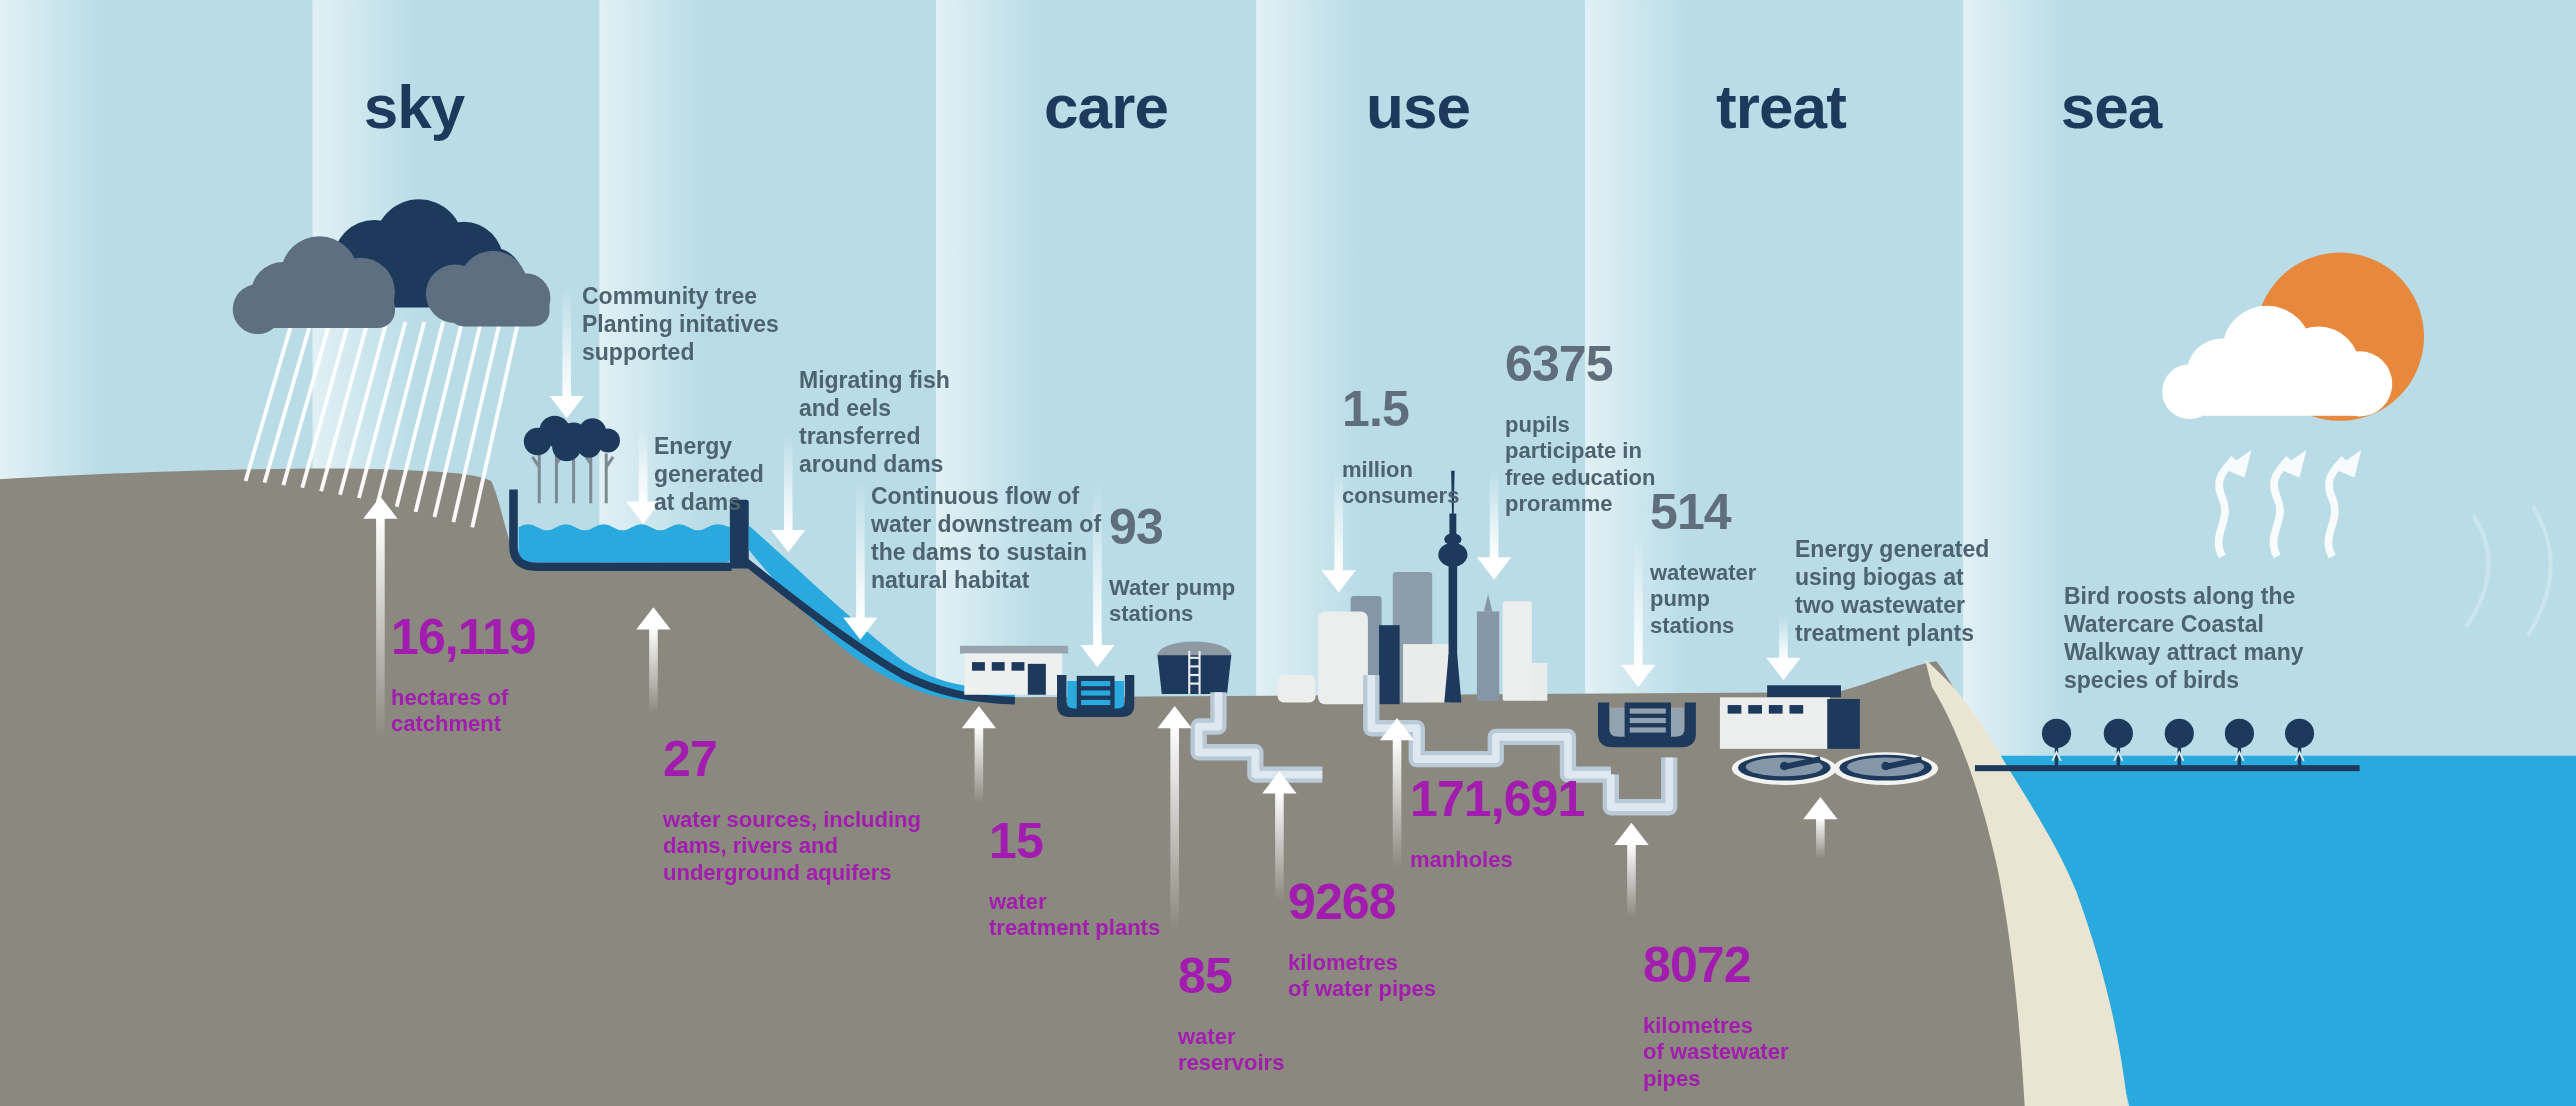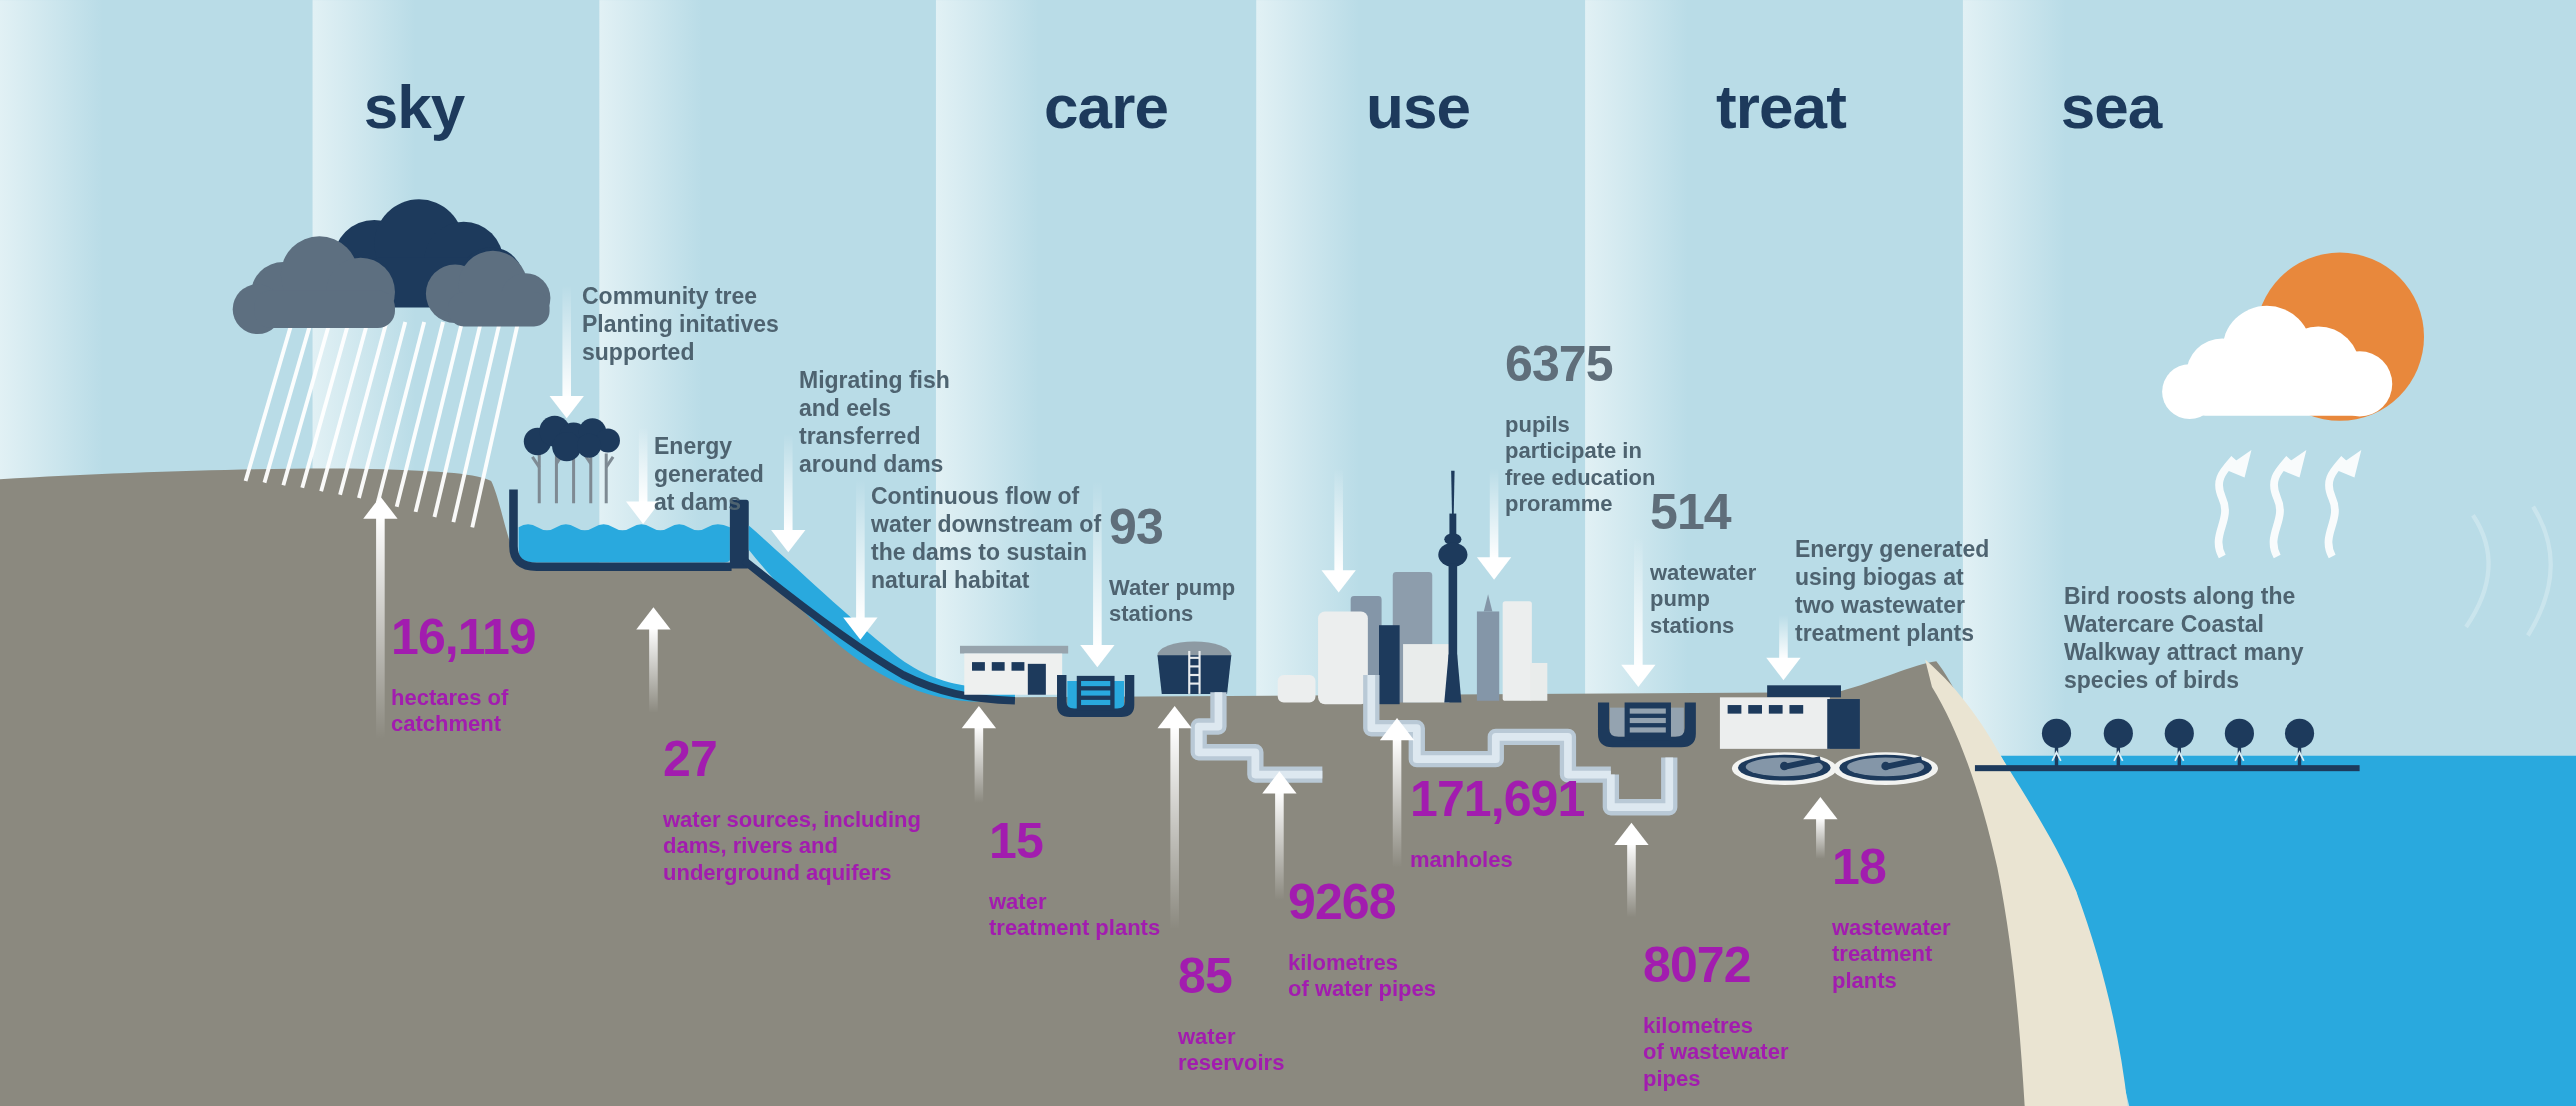--- a/index.html
+++ b/index.html
@@ -399,31 +399,30 @@
   <div class="num">9268</div>
   <div class="lbl">kilometres
 of water pipes</div>
 </div>
 <div class="txt stat ground" style="left:1643px;top:927px">
   <div class="num">8072</div>
   <div class="lbl">kilometres
 of wastewater
 pipes</div>
 </div>
-<div class="txt stat ground" style="left:1832px;top:829px">
-  <div class="num">18</div>
-  <div class="lbl">wastewater
-treatment
-plants</div>
-</div>
 
 <div class="txt stat sky" style="left:1109px;top:489px">
   <div class="num">93</div>
   <div class="lbl">Water pump
 stations</div>
+</div>
+<div class="txt stat sky" style="left:1342px;top:371px">
+  <div class="num">1.5</div>
+  <div class="lbl">million
+consumers</div>
 </div>
 <div class="txt stat sky" style="left:1505px;top:326px">
   <div class="num">6375</div>
   <div class="lbl">pupils
 participate in
 free education
 proramme</div>
 </div>
 <div class="txt stat sky" style="left:1650px;top:474px">
   <div class="num">514</div>

